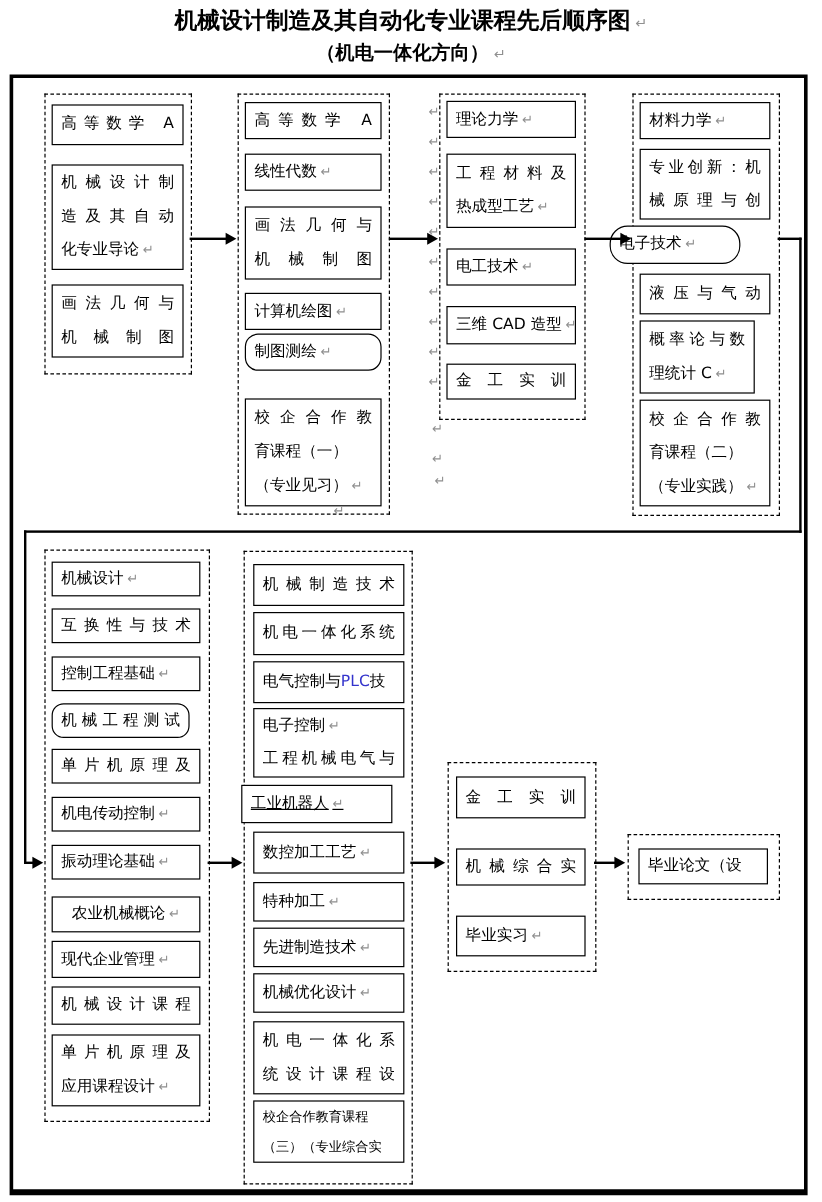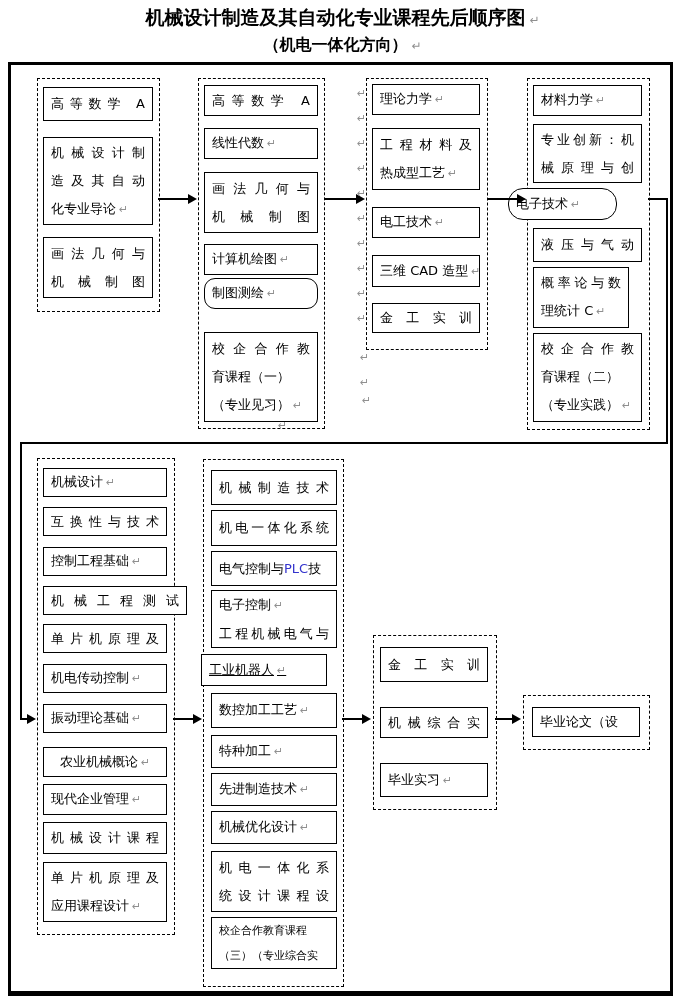--- a/index.html
+++ b/index.html
@@ -110,21 +110,21 @@
     <div class="group" style="left: 37px; top: 458px; width: 136px; height: 475px;"></div>
     <div class="cbox" style="left: 43px; top: 468px; width: 124px; height: 29px;">
       <div class="ln"><span>机械设计</span><span class="mark">↵</span></div>
     </div>
     <div class="cbox" style="left: 43px; top: 507px; width: 124px; height: 29px;">
       <div class="ln j"><span>互换性与技术</span></div>
     </div>
     <div class="cbox" style="left: 43px; top: 547px; width: 124px; height: 29px;">
       <div class="ln"><span>控制工程基础</span><span class="mark">↵</span></div>
     </div>
-    <div class="cbox" style="left: 43px; top: 586px; width: 144px; height: 29px;">
+    <div class="cbox" style="left: 43px; top: 586px; width: 115px; height: 29px; border-radius: 10px;">
       <div class="ln j"><span>机械工程测试</span></div>
     </div>
     <div class="cbox" style="left: 43px; top: 624px; width: 124px; height: 29px;">
       <div class="ln j"><span>单片机原理及</span></div>
     </div>
     <div class="cbox" style="left: 43px; top: 664px; width: 124px; height: 29px;">
       <div class="ln"><span>机电传动控制</span><span class="mark">↵</span></div>
     </div>
     <div class="cbox" style="left: 43px; top: 704px; width: 124px; height: 29px;">
       <div class="ln"><span>振动理论基础</span><span class="mark">↵</span></div>

